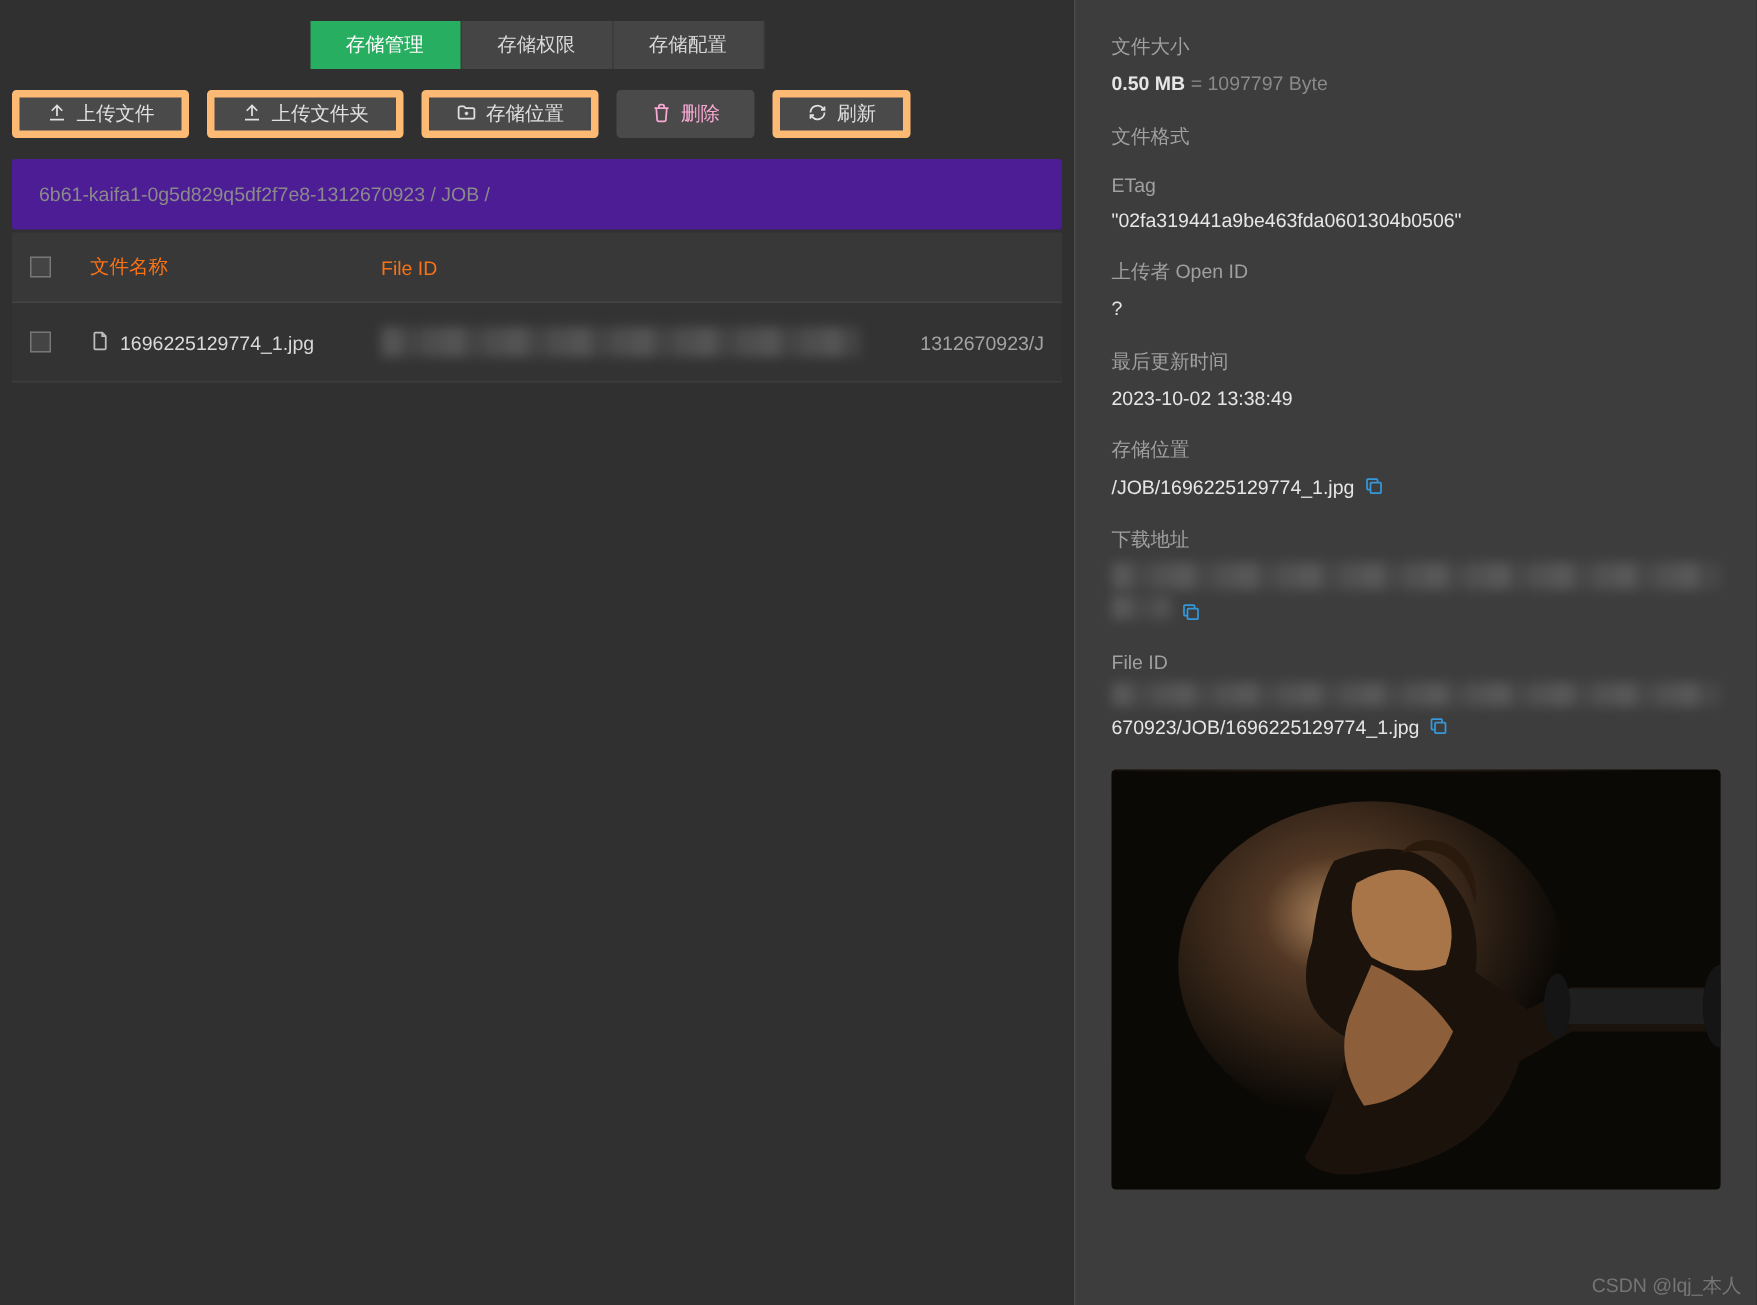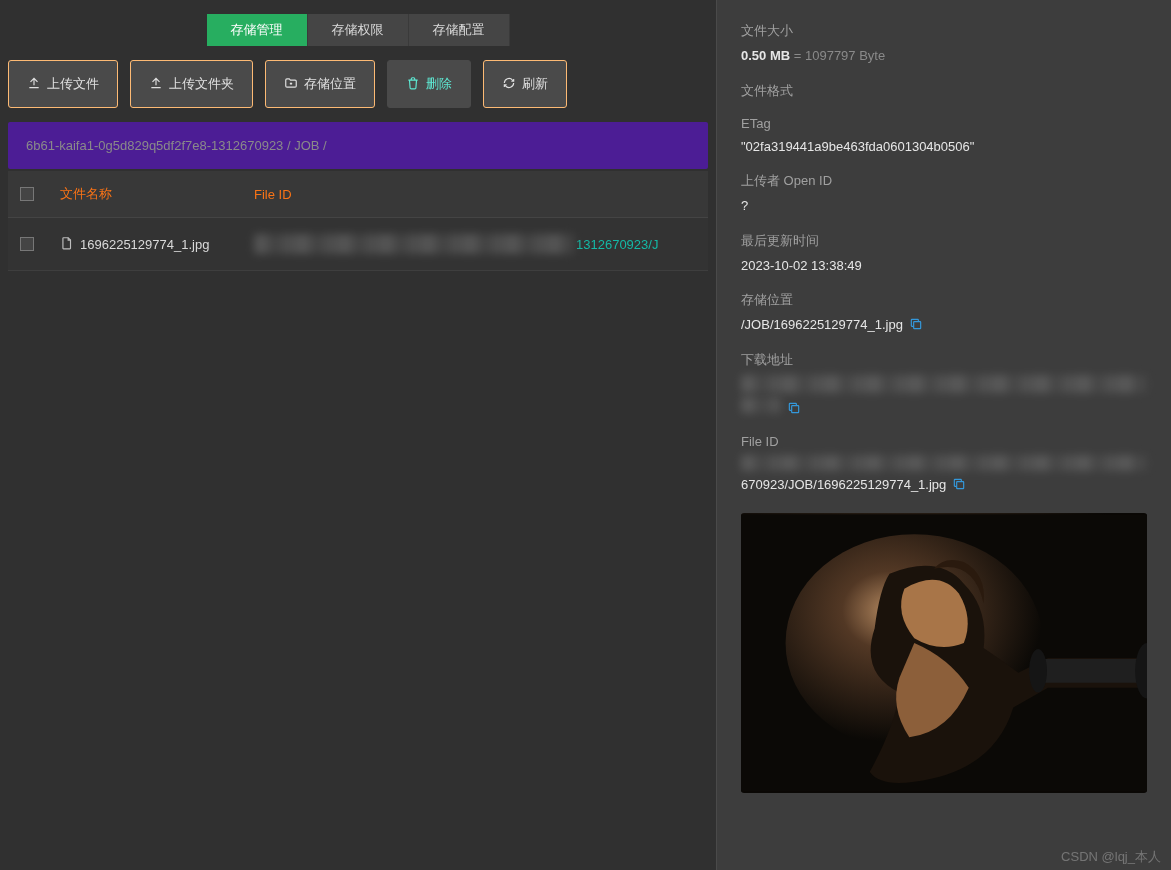--- a/index.html
+++ b/index.html
@@ -20,32 +20,32 @@
       background: #454545;
       color: #d9d9d9;
       font-size: 13px;
       cursor: pointer;
       border-right: 1px solid #3a3a3a;
     }
     .tab.active { background: #27ae60; color: #fff; }
     .toolbar { display: flex; gap: 12px; margin-bottom: 14px; }
     .btn {
       background: #4a4a4a;
-      border: 1px solid #fdba74;
+      border: 5px solid #fdba74;
       color: #e0e0e0;
       padding: 0 18px;
-      height: 48px;
+      height: 32px;
       border-radius: 3px;
       display: inline-flex;
       align-items: center;
       gap: 6px;
       cursor: pointer;
       font-size: 13px;
     }
-    .btn.disabled { color: #5eead4; border-color: #4a4a4a; cursor: not-allowed; }
+    .btn.disabled { color: #f9a8d4; border-color: #4a4a4a; cursor: not-allowed; }
     .btn svg { width: 14px; height: 14px; }
     .breadcrumb {
       background: #4c1d95;
       padding: 16px 18px;
       color: #8a8a8a;
       font-size: 13px;
       margin-bottom: 2px;
       border-radius: 2px;
     }
     .table-head {
@@ -57,21 +57,21 @@
     }
     .table-row {
       display: flex; align-items: center;
       padding: 16px 12px;
       background: #333;
       border-bottom: 1px solid #3e3e3e;
     }
     .col-check { width: 40px; }
     .col-name { width: 190px; display:flex; align-items:center; gap:6px; }
     .col-id { flex: 1; padding-left: 4px; }
-    .col-ext { width: 120px; text-align: left; color: #14b8a6; }
+    .col-ext { width: 120px; text-align: right; color: #a3a3a3; }
     .checkbox { width: 14px; height: 14px; border: 1px solid #777; background: #444; }
     .blur-strip {
       height: 20px;
       background: repeating-linear-gradient(90deg,#6a6a6a 0 14px,#4f4f4f 14px 28px,#5f5f5f 28px 42px);
       filter: blur(4px);
       opacity: 0.6;
       border-radius:2px;
     }
     .side {
       width: 455px;

